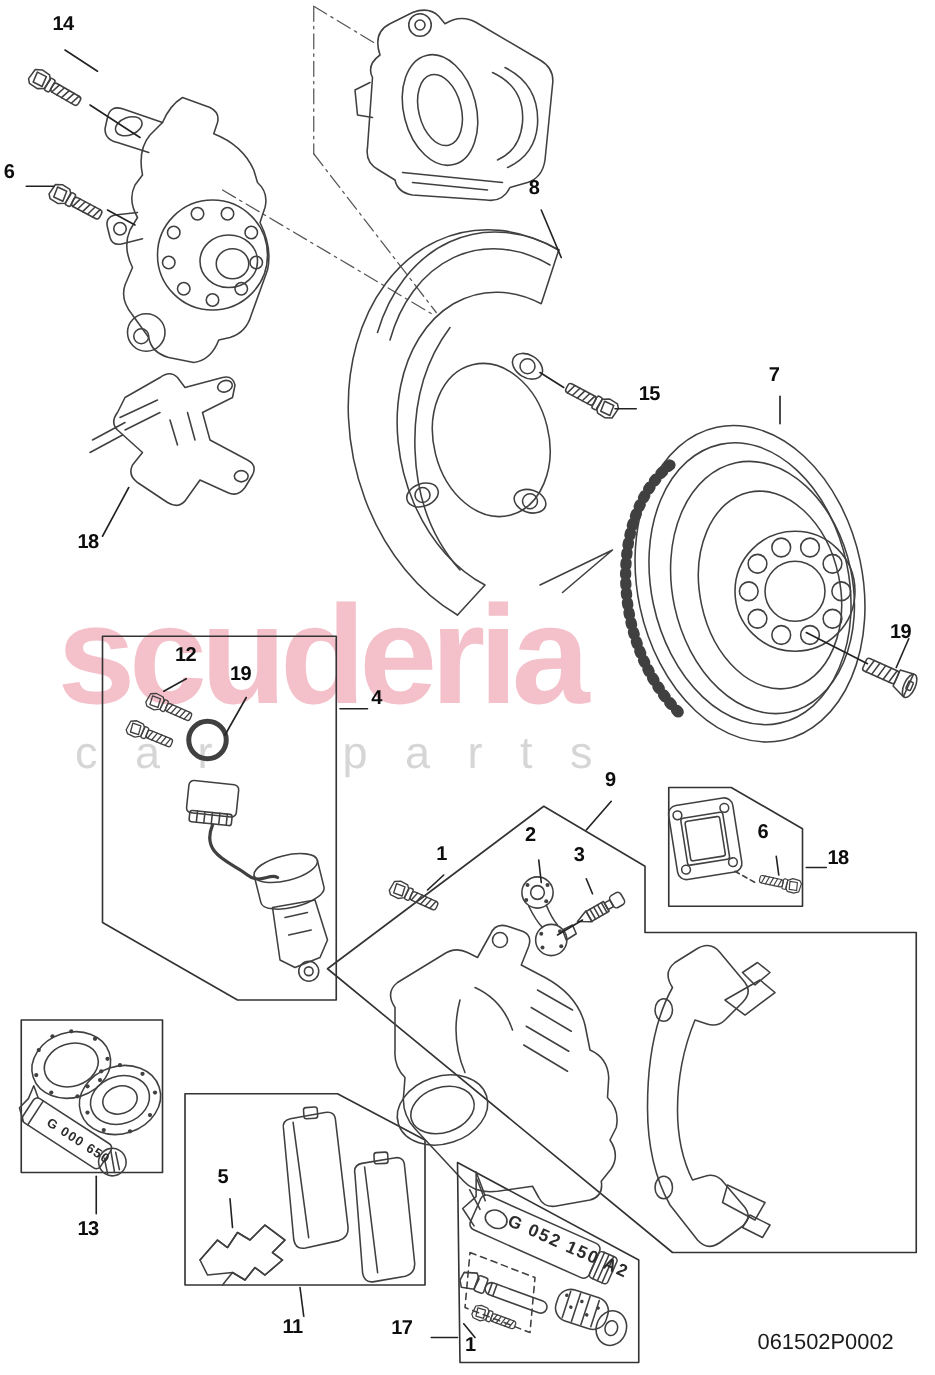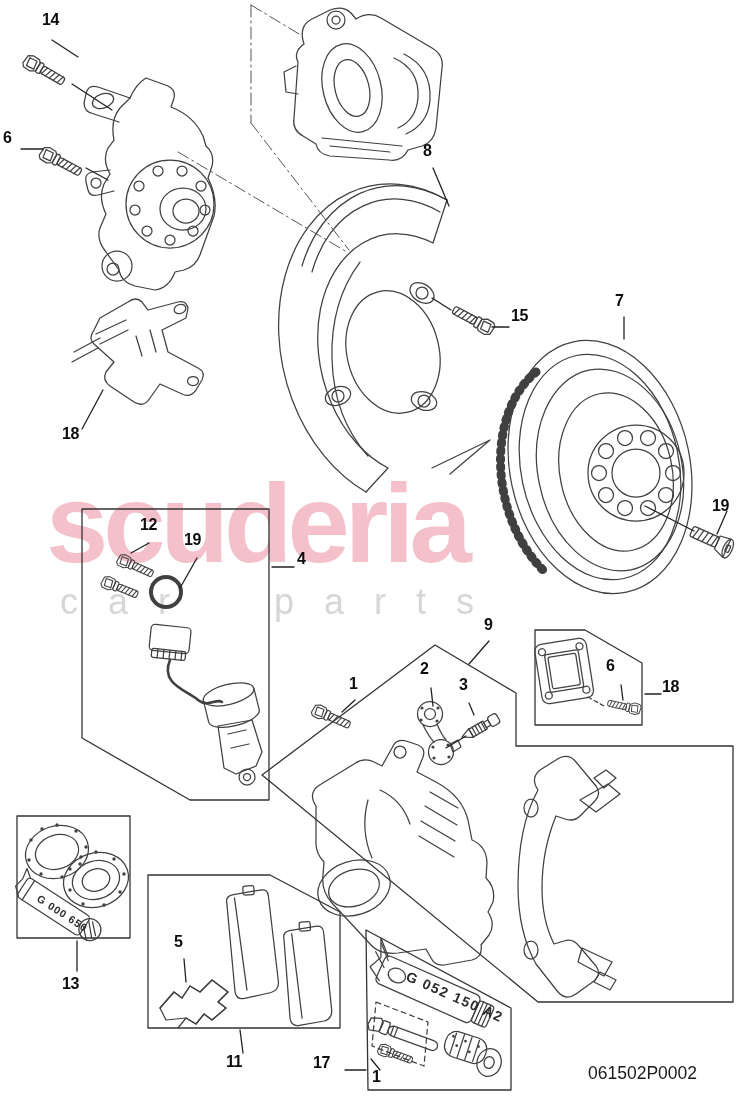--- a/index.html
+++ b/index.html
@@ -2,21 +2,21 @@
 <html><head>
 <meta charset="utf-8">
 <style>
   html,body{margin:0;padding:0;background:#fff;}
   #stage{position:relative;width:748px;height:1100px;background:#ffffff;overflow:hidden;
          font-family:"Liberation Sans", sans-serif;}
   .brand{position:absolute;left:46px;top:468px;font-size:112px;font-weight:bold;
          letter-spacing:-5px;color:#f4c0ca;line-height:1;}
   .tagline{position:absolute;left:60px;top:584px;font-size:36px;color:#d6d6d6;
            letter-spacing:30px;word-spacing:34px;line-height:1;}
-  .code{position:absolute;left:588px;top:1063px;width:145px;text-align:left;
+  .code{position:absolute;left:588px;top:1063px;width:145px;text-align:center;
         font-size:17.5px;color:#1a1a1a;}
   .co{position:absolute;font-size:16px;font-weight:bold;color:#0d0d0d;line-height:1;
       letter-spacing:-0.5px;}
   .tube-label{position:absolute;font-weight:bold;color:#2b2b2b;transform-origin:0 0;line-height:1;}
   .tube-label.small{left:41px;top:893px;font-size:10.5px;transform:rotate(33deg);letter-spacing:1px;}
   .tube-label.large{left:410px;top:969px;font-size:14px;transform:rotate(24deg);letter-spacing:1.5px;}
   svg.art{position:absolute;left:0;top:0;}
   svg.art path, svg.art rect, svg.art circle, svg.art ellipse, svg.art polygon, svg.art line{
     stroke:#404040;fill:none;stroke-width:1.25;stroke-linecap:round;stroke-linejoin:round;}
   svg.art .dot{fill:#404040;stroke:none;}

